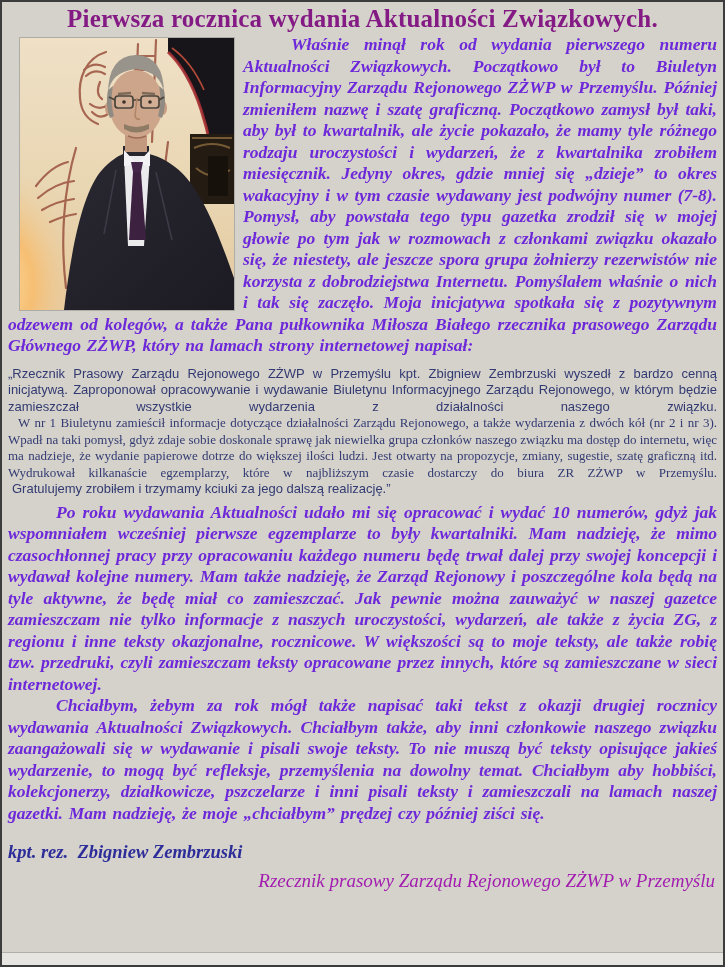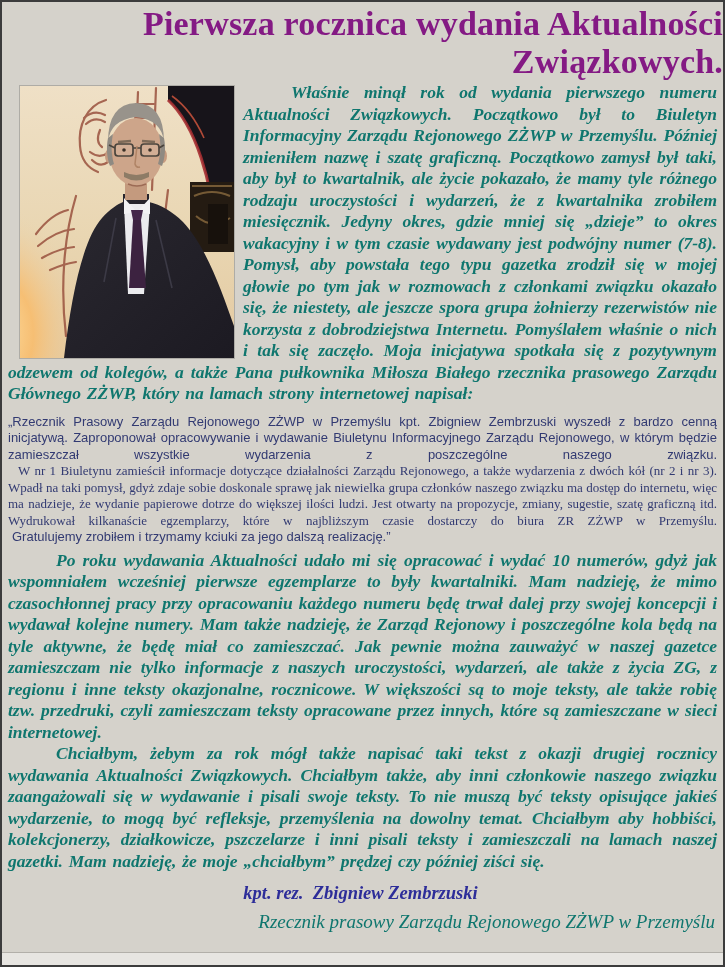--- a/index.html
+++ b/index.html
@@ -3,48 +3,48 @@
 <meta charset="utf-8">
 <style>
   html,body{margin:0;padding:0;background:#9a9a9a;}
   .page{
     width:725px;height:967px;margin:0 auto;box-sizing:border-box;
     background:#d5d2cb;border:2px solid #3c3c3c;position:relative;overflow:hidden;
     font-family:"Liberation Serif", serif;
   }
   .content{padding:0 6px;}
   .page-title{
-    margin:3px 0 1px;text-align:right;
-    font-size:34px;font-weight:bold;color:#841a84;
+    margin:3px 0 1px;text-align:center;
+    font-size:25px;font-weight:bold;color:#841a84;
     font-family:"Liberation Serif", serif;letter-spacing:.2px;
   }
   .photo{
     float:left;width:214px;height:272px;margin:4px 9px 2px 12px;
     box-shadow:0 0 0 1px rgba(0,0,0,.18);
   }
   .photo svg{display:block;width:100%;height:100%;}
   .lead,.body-par{
     margin:0;text-align:justify;
     font:bold italic 17.5px/21.5px "Liberation Serif", serif;
-    color:#0f766e;word-spacing:1.5px;
+    color:#6d28d9;word-spacing:1.5px;
   }
   .lead{text-indent:48px;}
   .body-par{text-indent:48px;}
   .quote{margin:9px 0 4px;color:#323a72;font-family:"Liberation Sans", sans-serif;}
   .quote p{margin:0;font-size:13px;line-height:16.5px;text-align:justify;}
   .quote p.force-just{text-align-last:justify;}
   .quote p.q2{text-indent:10px;font-family:Liberation Serif, serif;}
   .quote p.q3{text-indent:4px;text-align:left;}
   .sig1{
-    margin:9px 4px 0 0;text-align:center;white-space:pre-wrap;
+    margin:16px 4px 0 0;text-align:left;white-space:pre-wrap;
     font:bold italic 18.5px/24px "Liberation Serif", serif;color:#2d2d99;
   }
   .sig2{
     margin:5px 2px 0 0;text-align:right;
-    font:italic 19px/24px "Liberation Serif", serif;font-weight:normal;color:#0f766e;
+    font:italic 19px/24px "Liberation Serif", serif;font-weight:normal;color:#a21caf;
   }
   .bottom-strip{
     position:absolute;left:0;right:0;bottom:0;height:12px;
     background:#e7e5e1;border-top:1px solid #b2afa9;
   }
 </style>
 </head>
 <body>
 
 <div class="page">
@@ -124,21 +124,21 @@
           <path d="M117,60 L115,78 Q116,82 120,81" stroke="#b08466" stroke-width="1.5" fill="none"></path>
           <path d="M104,86 Q116,92 129,86 L129,91 Q116,98 104,91 Z" fill="#8d7b66"></path>
           <path d="M108,98 Q117,102 126,98" stroke="#9c6b55" stroke-width="1.5" fill="none"></path>
         </g>
       </svg>
     </div>
 
     <p class="lead">Właśnie minął rok od wydania pierwszego numeru Aktualności Związkowych. Początkowo był to Biuletyn Informacyjny Zarządu Rejonowego ZŻWP w Przemyślu. Później zmieniłem nazwę i szatę graficzną. Początkowo zamysł był taki, aby był to kwartalnik, ale życie pokazało, że mamy tyle różnego rodzaju uroczystości i wydarzeń, że z kwartalnika zrobiłem miesięcznik. Jedyny okres, gdzie mniej się „dzieje” to okres wakacyjny i w tym czasie wydawany jest podwójny numer (7-8). Pomysł, aby powstała tego typu gazetka zrodził się w mojej głowie po tym jak w rozmowach z członkami związku okazało się, że niestety, ale jeszcze spora grupa żołnierzy rezerwistów nie korzysta z dobrodziejstwa Internetu. Pomyślałem właśnie o nich i tak się zaczęło. Moja inicjatywa spotkała się z pozytywnym odzewem od kolegów, a także Pana pułkownika Miłosza Białego rzecznika prasowego Zarządu Głównego ZŻWP, który na lamach strony internetowej napisał:</p>
 
     <div class="quote">
-      <p class="q1 force-just">„Rzecznik Prasowy Zarządu Rejonowego ZŻWP w Przemyślu kpt. Zbigniew Zembrzuski wyszedł z bardzo cenną inicjatywą. Zaproponował opracowywanie i wydawanie Biuletynu Informacyjnego Zarządu Rejonowego, w którym będzie zamieszczał wszystkie wydarzenia z poszczególne naszego związku.</p>
+      <p class="q1 force-just">„Rzecznik Prasowy Zarządu Rejonowego ZŻWP w Przemyślu kpt. Zbigniew Zembrzuski wyszedł z bardzo cenną inicjatywą. Zaproponował opracowywanie i wydawanie Biuletynu Informacyjnego Zarządu Rejonowego, w którym będzie zamieszczał wszystkie wydarzenia z działalności naszego związku.</p>
       <p class="q2 force-just">W nr 1 Biuletynu zamieścił informacje dotyczące działalności Zarządu Rejonowego, a także wydarzenia z dwóch kół (nr 2 i nr 3). Wpadł na taki pomysł, gdyż zdaje sobie doskonale sprawę jak niewielka grupa członków naszego związku ma dostęp do internetu, więc ma nadzieje, że wydanie papierowe dotrze do większej ilości ludzi. Jest otwarty na propozycje, zmiany, sugestie, szatę graficzną itd. Wydrukował kilkanaście egzemplarzy, które w najbliższym czasie dostarczy do biura ZR ZŻWP w Przemyślu.</p>
       <p class="q3">Gratulujemy zrobiłem i trzymamy kciuki za jego dalszą realizację.”</p>
     </div>
 
     <p class="body-par">Po roku wydawania Aktualności udało mi się opracować i wydać 10 numerów, gdyż jak wspomniałem wcześniej pierwsze egzemplarze to były kwartalniki. Mam nadzieję, że mimo czasochłonnej pracy przy opracowaniu każdego numeru będę trwał dalej przy swojej koncepcji i wydawał kolejne numery. Mam także nadzieję, że Zarząd Rejonowy i poszczególne kola będą na tyle aktywne, że będę miał co zamieszczać. Jak pewnie można zauważyć w naszej gazetce zamieszczam nie tylko informacje z naszych uroczystości, wydarzeń, ale także z życia ZG, z regionu i inne teksty okazjonalne, rocznicowe. W większości są to moje teksty, ale także robię tzw. przedruki, czyli zamieszczam teksty opracowane przez innych, które są zamieszczane w sieci internetowej.</p>
     <p class="body-par">Chciałbym, żebym za rok mógł także napisać taki tekst z okazji drugiej rocznicy wydawania Aktualności Związkowych. Chciałbym także, aby inni członkowie naszego związku zaangażowali się w wydawanie i pisali swoje teksty. To nie muszą być teksty opisujące jakieś wydarzenie, to mogą być refleksje, przemyślenia na dowolny temat. Chciałbym aby hobbiści, kolekcjonerzy, działkowicze, pszczelarze i inni pisali teksty i zamieszczali na lamach naszej gazetki. Mam nadzieję, że moje „chciałbym” prędzej czy później ziści się.</p>
 
     <p class="sig1">kpt. rez.  Zbigniew Zembrzuski</p>
     <p class="sig2">Rzecznik prasowy Zarządu Rejonowego ZŻWP w Przemyślu</p>
   </div>

